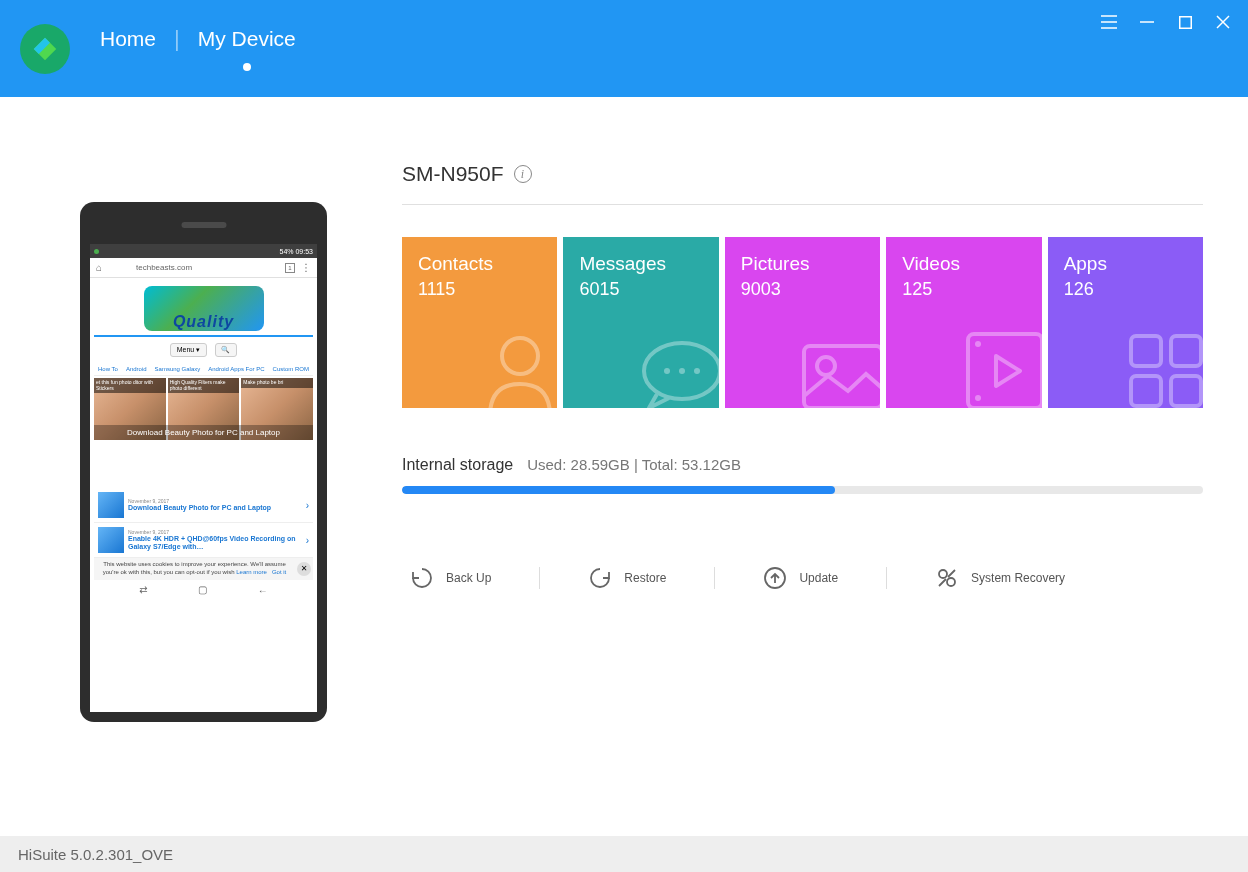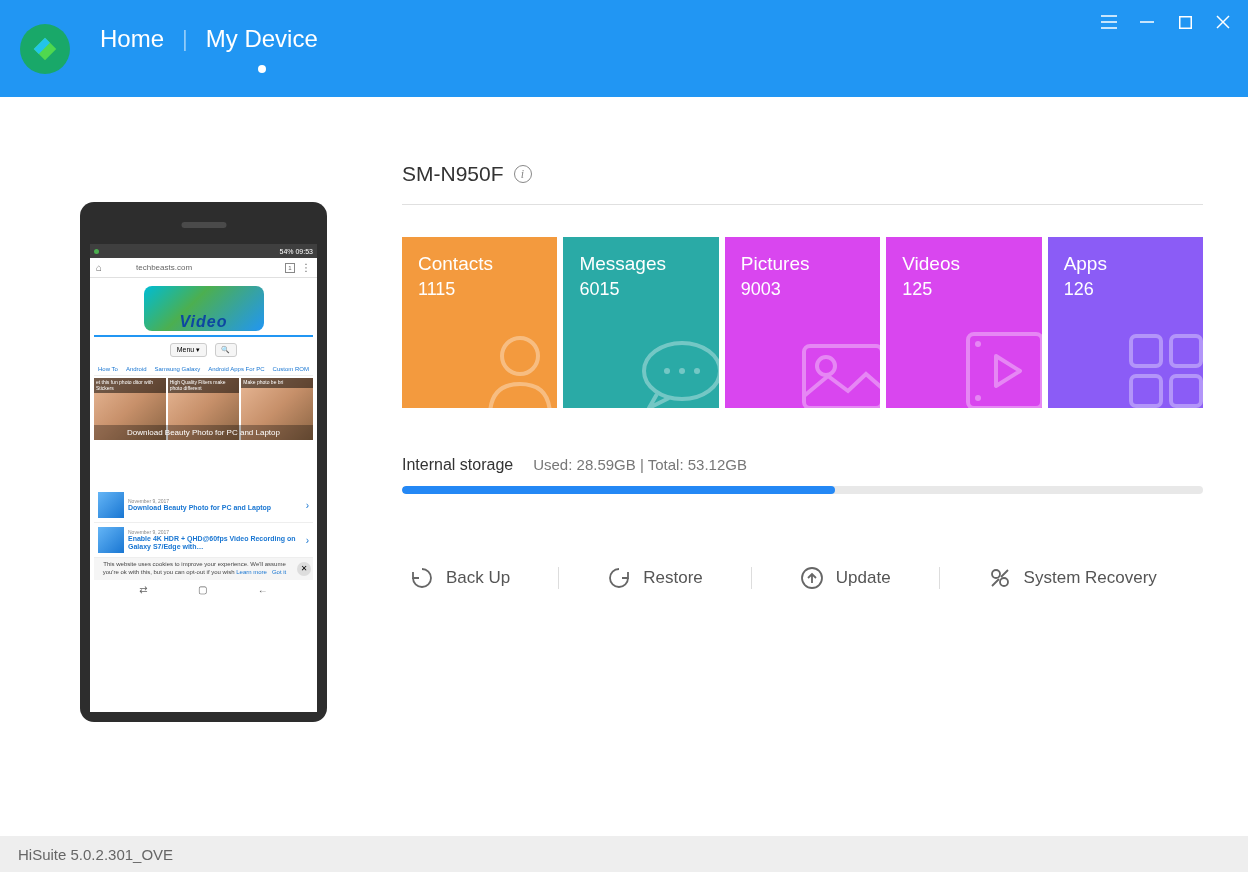--- a/index.html
+++ b/index.html
@@ -2,21 +2,21 @@
 <html><head>
 <meta charset="utf-8">
 <style>
 * { margin: 0; padding: 0; box-sizing: border-box; }
 body { font-family: "Segoe UI", Arial, sans-serif; width: 1248px; height: 872px; background: #fff; overflow: hidden; position: relative; }
 
 .header { background: #2196f3; height: 97px; display: flex; align-items: center; padding: 0 20px; position: relative; }
 .logo { width: 50px; height: 50px; background: #19a869; border-radius: 50%; display: flex; align-items: center; justify-content: center; margin-right: 30px; }
 .logo svg { width: 30px; height: 30px; }
 .nav-items { display: flex; align-items: center; gap: 18px; }
-.nav-item { color: #fff; font-size: 24px; font-weight: 300; cursor: pointer; position: relative; padding-bottom: 20px; }
+.nav-item { color: #fff; font-size: 21px; font-weight: 300; cursor: pointer; position: relative; padding-bottom: 20px; }
 .nav-item.active::after { content: ''; position: absolute; bottom: 0; left: 50%; transform: translateX(-50%); width: 8px; height: 8px; background: #fff; border-radius: 50%; }
 .nav-sep { color: rgba(255,255,255,0.5); font-size: 22px; padding-bottom: 20px; }
 .window-controls { position: absolute; right: 15px; top: 12px; display: flex; gap: 18px; align-items: center; }
 .win-ctrl { color: #fff; font-size: 18px; cursor: pointer; display: flex; align-items: center; justify-content: center; width: 20px; height: 20px; }
 
 .main { display: flex; padding: 40px 45px 0 80px; gap: 75px; height: calc(100% - 97px - 36px); }
 
 .phone-mock { width: 247px; height: 520px; background: #2d2d2d; border-radius: 14px; padding: 10px 10px 42px 10px; position: relative; flex-shrink: 0; margin-top: 65px; }
 .phone-speaker { position: absolute; top: 20px; left: 50%; transform: translateX(-50%); width: 45px; height: 6px; background: #4a4a4a; border-radius: 3px; }
 .phone-screen { width: 100%; height: 100%; background: #fff; margin-top: 32px; overflow: hidden; position: relative; }
@@ -62,28 +62,28 @@
 .tile-count { font-size: 18px; margin-top: 4px; }
 .tile-icon { position: absolute; bottom: -8px; right: -8px; opacity: 0.35; }
 .tile-contacts { background: #f39a3e; }
 .tile-messages { background: #2aaaa6; }
 .tile-pictures { background: #d946ef; }
 .tile-videos { background: #d946ef; }
 .tile-apps { background: #8b5cf6; }
 
 .storage-row { display: flex; gap: 30px; margin-top: 48px; }
 .storage-block { flex: 1; }
-.storage-header { display: flex; align-items: baseline; gap: 20px; font-size: 16px; color: #444; }
+.storage-header { display: flex; align-items: baseline; gap: 14px; font-size: 16px; color: #444; }
 .storage-label { font-weight: 500; color: #333; }
 .storage-stats { color: #777; font-size: 15px; }
 .storage-bar { height: 8px; background: #e8e8e8; border-radius: 4px; margin-top: 12px; overflow: hidden; }
 .storage-fill { height: 100%; background: #2488f5; border-radius: 4px; }
 
 .actions-row { display: flex; align-items: center; margin-top: 72px; gap: 0; }
-.action-btn { display: flex; align-items: center; gap: 12px; font-size: 17px; color: #555; cursor: pointer; padding: 0 8px; }
+.action-btn { display: flex; align-items: center; gap: 12px; font-size: 12px; color: #555; cursor: pointer; padding: 0 8px; }
 .action-icon { width: 24px; height: 24px; display: flex; align-items: center; justify-content: center; }
 .action-sep { width: 1px; height: 22px; background: #ddd; margin: 0 40px; }
 
 .footer { position: absolute; bottom: 0; left: 0; right: 0; height: 36px; background: #eeeeee; display: flex; align-items: center; padding: 0 18px; font-size: 15px; color: #666; }
 </style>
 </head>
 <body>
 
 <div class="header">
   <div class="logo">
@@ -135,21 +135,21 @@
       </div>
       <div class="url-bar">
         <span class="url-home">⌂</span>
         <span class="url-text">techbeasts.com</span>
         <span class="url-tab">1</span>
         <span class="url-menu">⋮</span>
       </div>
       <div class="site-content">
         <div class="site-logo-area">
           <div class="site-logo-img">
-              <span class="site-logo-text">Video</span>
+              <span class="site-logo-text">Quality</span>
             </div>
         </div>
         <div class="site-menu-row">
           <span class="site-menu-btn">Menu ▾</span>
           <span class="site-menu-btn">🔍</span>
         </div>
         <div class="site-nav-row">
           <span>How To</span>
           <span>Android</span>
           <span>Samsung Galaxy</span>

